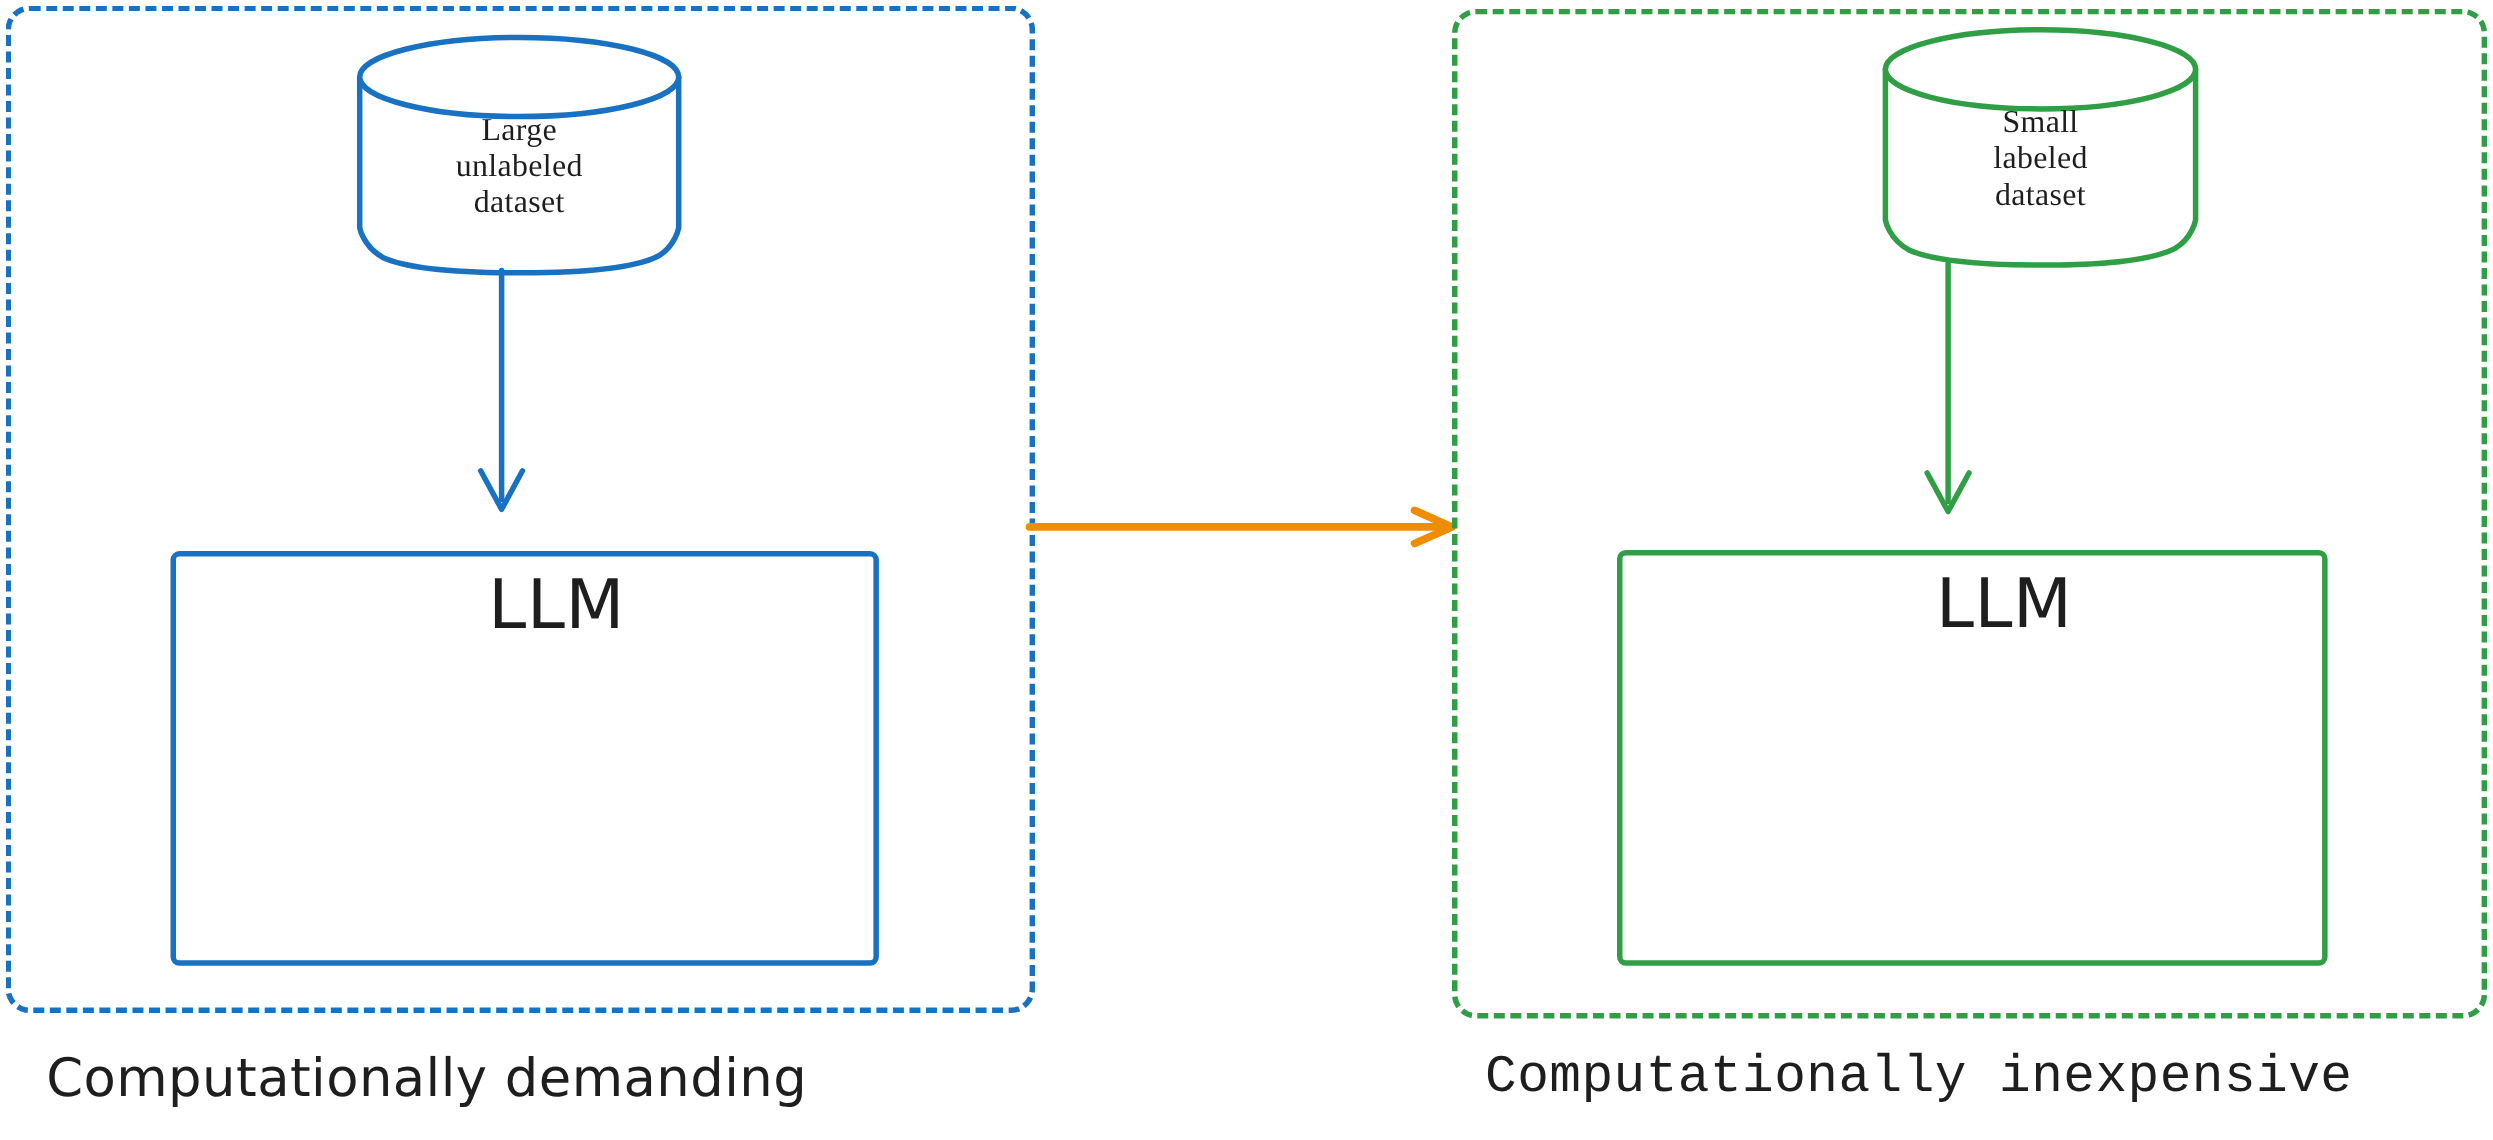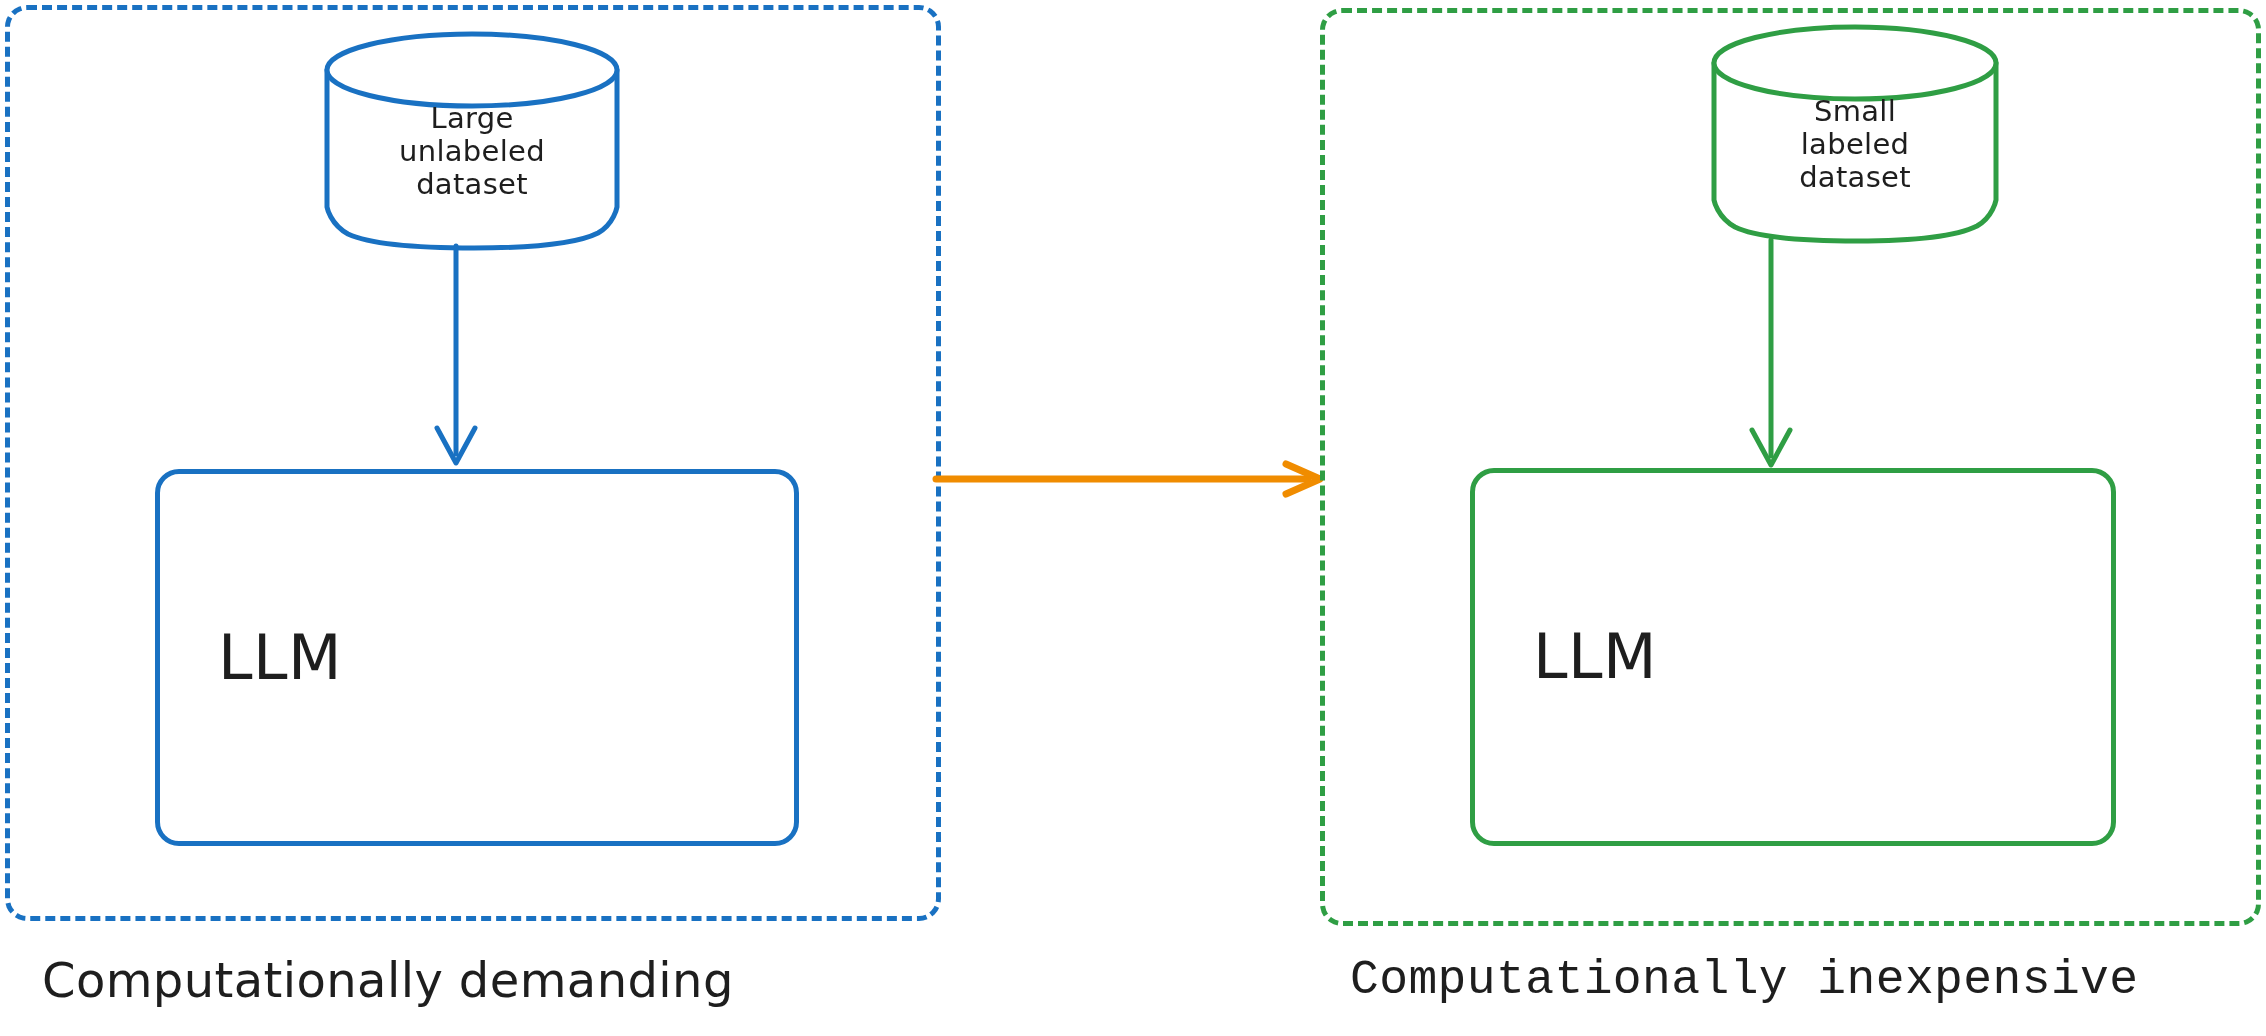--- a/index.html
+++ b/index.html
@@ -55,20 +55,21 @@
     position: absolute;
     left: 0;
     right: 0;
     text-align: center;
     color: #1e1e1e;
     font-size: 29px;
     line-height: 33px;
     letter-spacing: 0.3px;
     white-space: pre-line;
     pointer-events: none;
+    font-family: Liberation Serif, serif;
   }
   .cyl-pretrain {
     left: 322px;
     top: 30px;
     width: 300px;
     height: 218px;
   }
   .cyl-pretrain .cyl-label {
     top: 72px;
   }
@@ -99,26 +100,27 @@
     width: 72px;
     height: 236px;
   }
 
   
   .stage-box {
     position: absolute;
     box-sizing: border-box;
     border-width: 5px;
     border-style: solid;
-    border-radius: 24px;
+    border-radius: 8px;
     background: #ffffff;
     display: flex;
-    flex-direction: column;
+    flex-direction: row;
     justify-content: center;
     padding-left: 58px;
+    margin-top: 32px;
   }
   .stage-box.pretrain {
     left: 155px;
     top: 469px;
     width: 644px;
     height: 377px;
     border-color: #1971c2;
   }
   .stage-box.finetune {
     left: 1470px;

